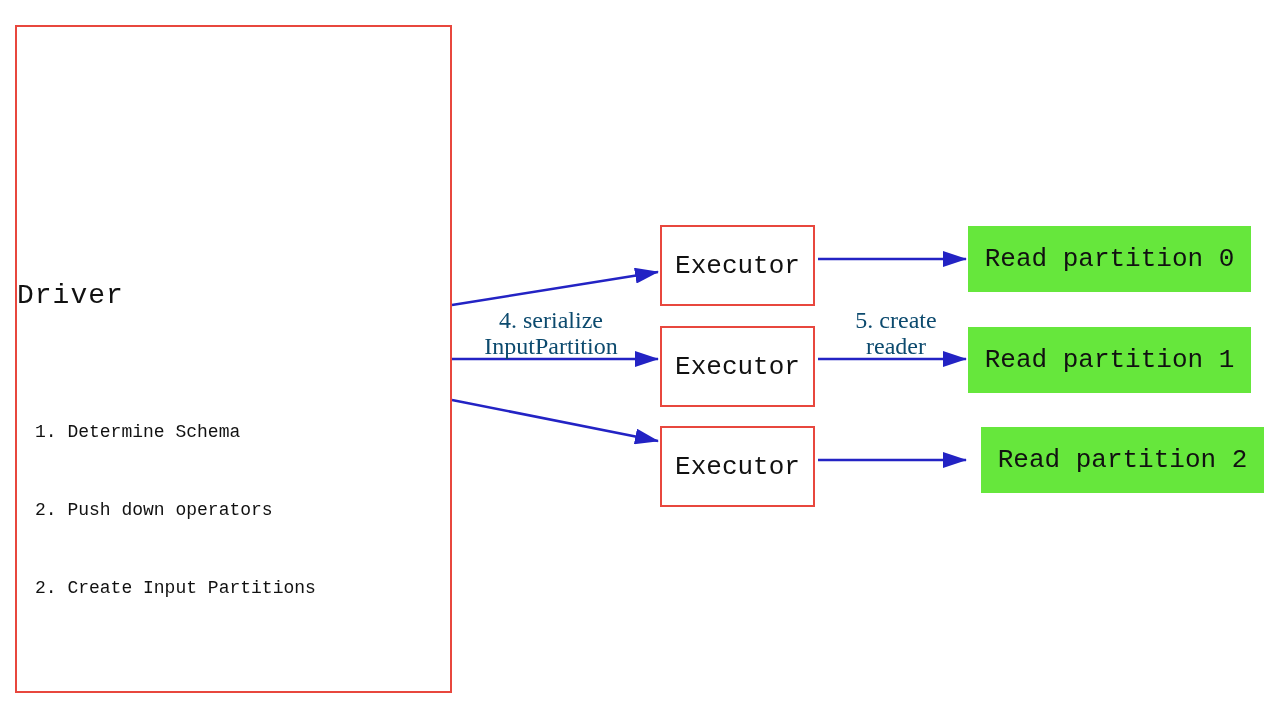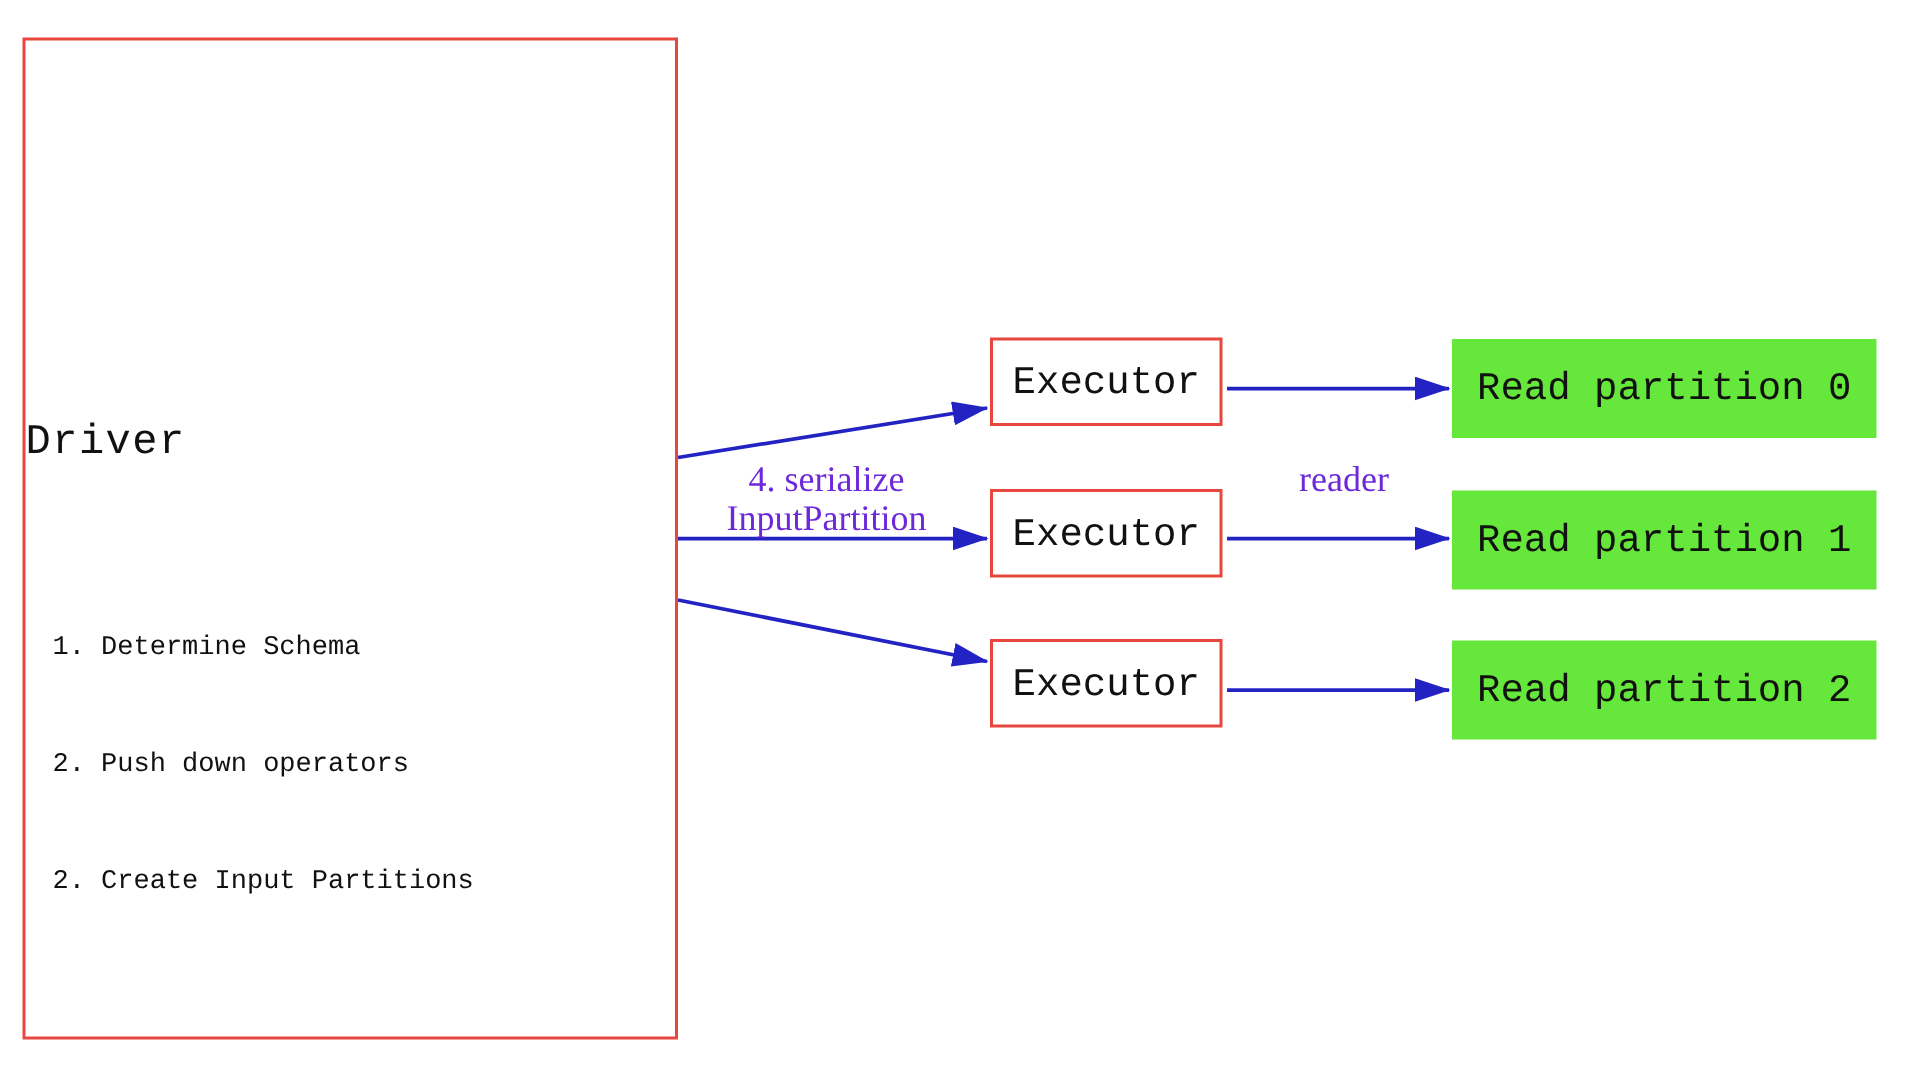--- a/index.html
+++ b/index.html
@@ -31,45 +31,45 @@
     text-align:left;
     font-size:28px;line-height:28px;
     letter-spacing:1px;
   }
   .driver-steps{
     position:absolute;left:18px;top:340px;
     font-size:18px;line-height:26px;
     white-space:pre;
   }
   .exec-box{
-    position:absolute;left:660px;width:155px;height:59px;
+    position:absolute;left:660px;width:155px;height:81px;
     border:2px solid var(--box-border);
     background:#ffffff;
     display:flex;align-items:center;justify-content:center;
     font-size:26px;
   }
   .exec-0{top:225px;}
   .exec-1{top:326px;}
   .exec-2{top:426px;}
   .part-box{
     position:absolute;left:968px;width:283px;height:66px;
     background:var(--partition-fill);
     display:flex;align-items:center;justify-content:center;
     font-size:26px;
     white-space:pre;
   }
   .part-0{top:226px;text-align:right;}
   .part-1{top:327px;justify-content:center;}
-  .part-2{top:427px;}
+  .part-2{top:427px;margin-left:13px;}
   .edge-label{
     position:absolute;
     font-family:"Liberation Serif","DejaVu Serif",serif;
     font-size:24px;line-height:26px;
     text-align:center;
-    color:#6d28d9;
+    color:#0c4a6e;
   }
   .edge-label-serialize{left:440px;top:307px;width:222px;}
   .edge-label-reader{left:806px;top:307px;width:180px;}
 </style>
 </head>
 <body>
 
 <div class="canvas">
 
   <svg class="arrow-layer" viewBox="0 0 1270 710" xmlns="http://www.w3.org/2000/svg">
@@ -114,16 +114,17 @@
   <div class="part-box part-2">
     <span>Read partition 2</span>
   </div>
 
   <div class="edge-label edge-label-serialize">
     <div>4. serialize</div>
     <div>InputPartition</div>
   </div>
 
   <div class="edge-label edge-label-reader">
+    <div>5. create</div>
     <div>reader</div>
   </div>
 
 </div>
 
 </body></html>

